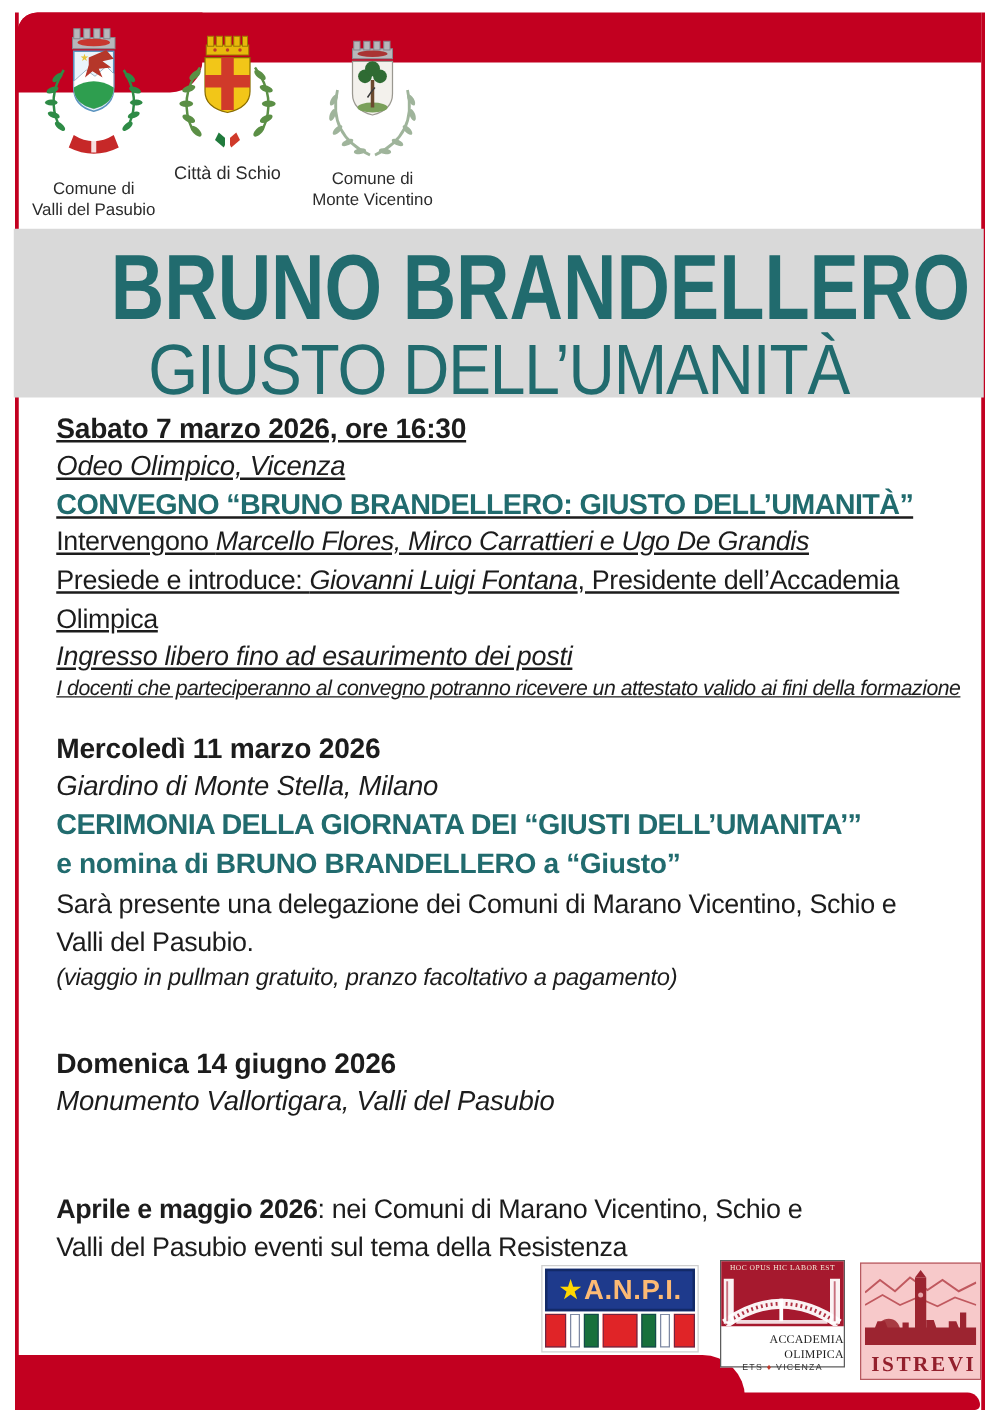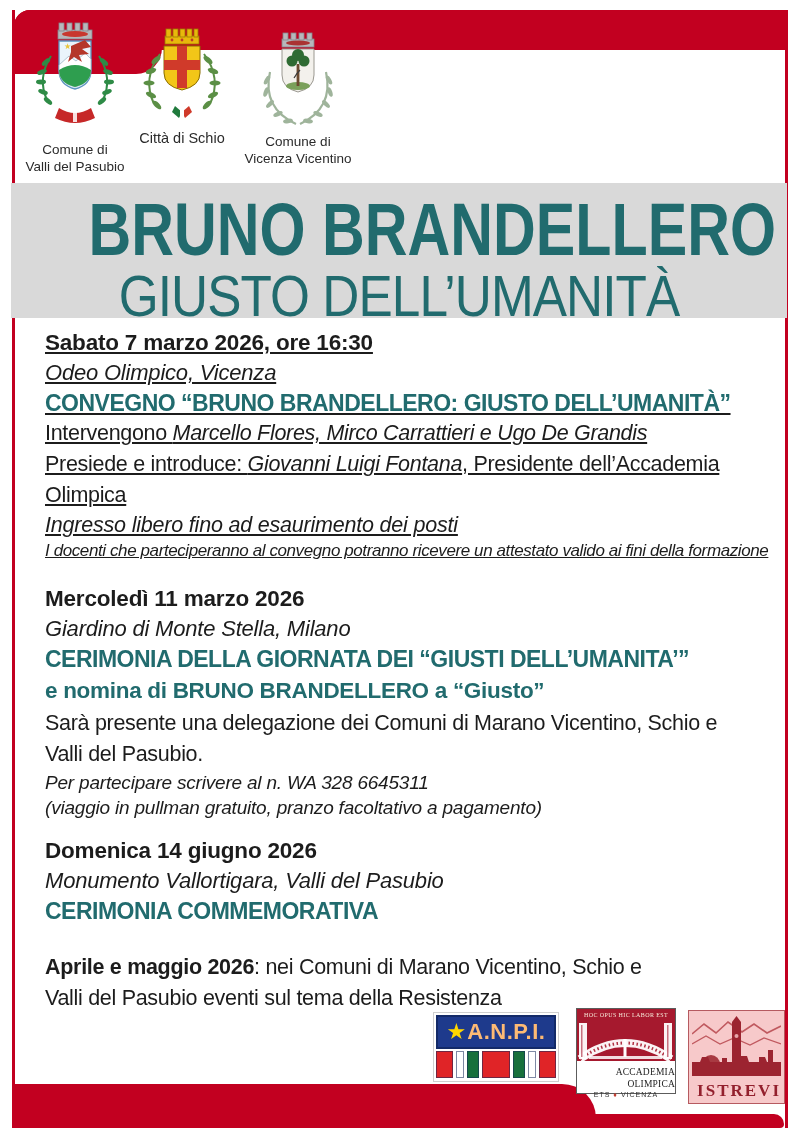--- a/index.html
+++ b/index.html
@@ -189,21 +189,21 @@
       <ellipse cx="42" cy="91" rx="5" ry="2.2" fill="#9fb49b" transform="rotate(-10 42 91)"></ellipse>
       <path d="M80 42 Q88 78 54 94" fill="none" stroke="#9fb49b" stroke-width="2.2"></path>
       <ellipse cx="83" cy="50" rx="5" ry="2.2" fill="#9fb49b" transform="rotate(60 83 50)"></ellipse>
       <ellipse cx="84" cy="62" rx="5" ry="2.2" fill="#9fb49b" transform="rotate(70 84 62)"></ellipse>
       <ellipse cx="80" cy="74" rx="5" ry="2.2" fill="#9fb49b" transform="rotate(45 80 74)"></ellipse>
       <ellipse cx="72" cy="84" rx="5" ry="2.2" fill="#9fb49b" transform="rotate(25 72 84)"></ellipse>
       <ellipse cx="62" cy="91" rx="5" ry="2.2" fill="#9fb49b" transform="rotate(10 62 91)"></ellipse>
     </svg>
     <div class="cap">
       <span>Comune di</span>
-      <span>Vicenza Vicentino</span>
+      <span>Monte Vicentino</span>
     </div>
   </div>
 
   <div class="banner">
     <div class="t1">BRUNO BRANDELLERO</div>
     <div class="t2">GIUSTO DELL’UMANITÀ</div>
   </div>
 
   <div class="sec" style="top:328px;text-decoration:underline;">
     <div class="date">Sabato 7 marzo 2026, ore 16:30</div>
@@ -216,28 +216,26 @@
     <div class="small-note">I docenti che parteciperanno al convegno potranno ricevere un attestato valido ai fini della formazione</div>
   </div>
 
   <div class="sec" style="top:584px;">
     <div class="date">Mercoledì 11 marzo 2026</div>
     <div class="venue">Giardino di Monte Stella, Milano</div>
     <div class="evtitle">CERIMONIA DELLA GIORNATA DEI “GIUSTI DELL’UMANITA’”</div>
     <div class="evtitle2">e nomina di BRUNO BRANDELLERO a “Giusto”</div>
     <div class="body-line">Sarà presente una delegazione dei Comuni di Marano Vicentino, Schio e
 Valli del Pasubio.</div>
-    <div class="contact">Per partecipare scrivere al n.  WA 328 6645311</div>
     <div class="contact">(viaggio in pullman gratuito, pranzo facoltativo a pagamento)</div>
   </div>
 
   <div class="sec" style="top:836px;">
     <div class="date">Domenica 14 giugno 2026</div>
     <div class="venue">Monumento Vallortigara, Valli del Pasubio</div>
-    <div class="evtitle">CERIMONIA COMMEMORATIVA</div>
   </div>
 
   <div class="sec" style="top:952px;">
     <div class="body-line"><span class="b">Aprile e maggio 2026</span><span>: nei Comuni di Marano Vicentino, Schio e
 Valli del Pasubio eventi sul tema della Resistenza</span></div>
   </div>
 
   <div class="ftr-tall"></div>
   <div class="ftr-strip"></div>
 

